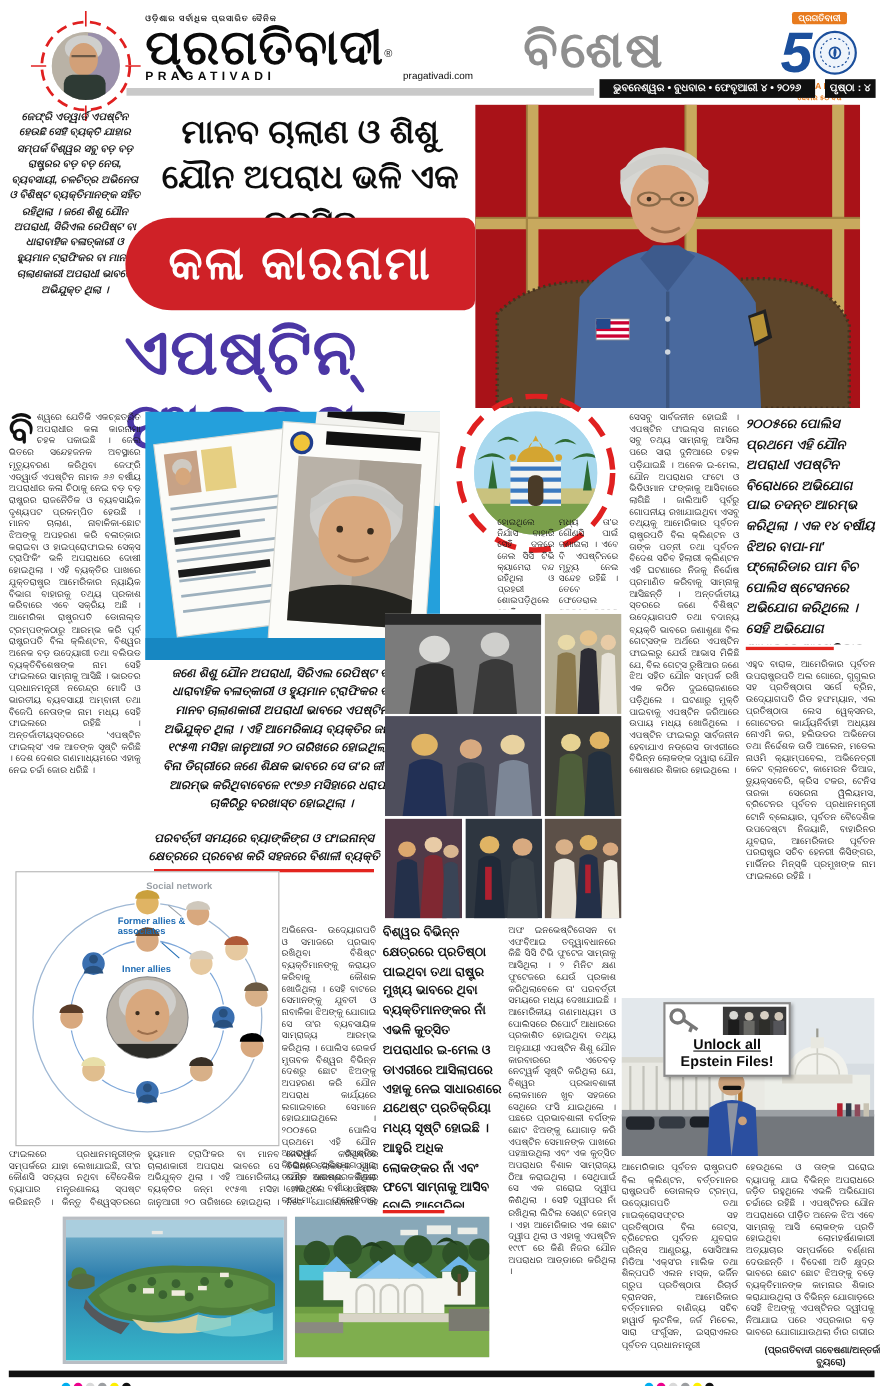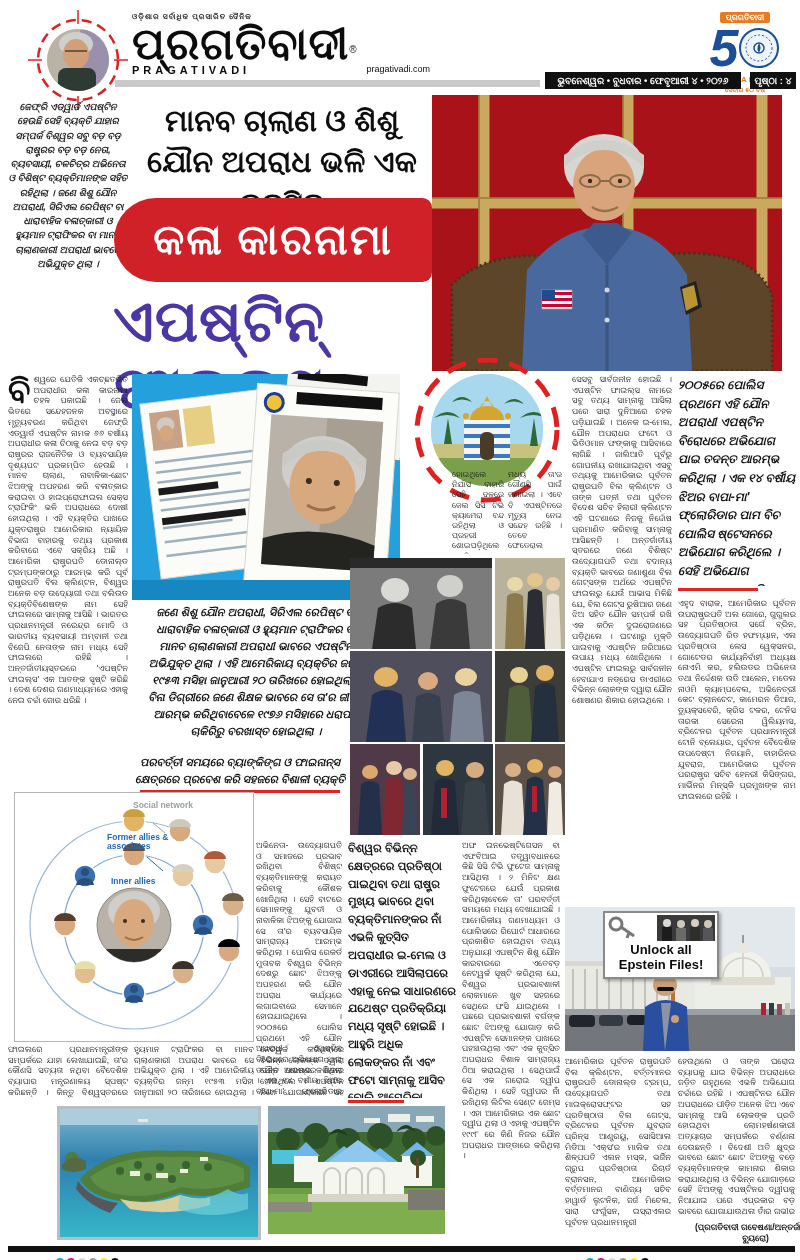--- a/index.html
+++ b/index.html
@@ -42,21 +42,21 @@
   .collage{display:grid;grid-template-columns:1fr 1fr 1fr;grid-auto-rows:91px;gap:2px;background:#fff;}
   .tile{position:relative;overflow:hidden;}
   .tile.wide{grid-column:span 2;}
   
   .diagram{background:#fff;border:1px solid #b5b5b5;}
   .dg-label{position:absolute;font-size:8.5px;font-weight:bold;line-height:1.1;}
   .dg-gray{color:#9aa0a6;}
   .dg-blue{color:#1f6cb4;}
   
   .sign-text{position:absolute;text-align:center;font-weight:800;color:#0c0c0c;line-height:1.15;}
-  .sign-l1{font-size:13px;}
+  .sign-l1{font-size:13px;text-decoration:underline;}
   .sign-l2{font-size:13px;}
   
   .foot-bar{background:#111;}
   .dot{width:8px;height:8px;border-radius:50%;display:inline-block;margin-right:3px;}
 </style>
 </head>
 <body>
 
 <div class="page">
 
@@ -86,20 +86,21 @@
     <div class="tagline">ଓଡ଼ିଶାର ସର୍ବାଧିକ ପ୍ରସାରିତ ଦୈନିକ</div>
     <div style="white-space:nowrap;">
       <span class="logo-odia">ପ୍ରଗତିବାଦୀ</span><span class="logo-reg">®</span>
     </div>
     <div style="display:flex;justify-content:space-between;width:298px;margin-top:-2px;">
       <span class="logo-latin">PRAGATIVADI</span>
       <span class="logo-site">pragativadi.com</span>
     </div>
   </div>
 
+  <div class="abs special" style="left:440px;top:18px;width:200px;text-align:center;">ବିଶେଷ</div>
 
   <div class="abs" style="left:695px;top:6px;width:100px;height:78px;">
     <div style="text-align:center;"><span class="ann-banner">ପ୍ରଗତିବାଦୀ</span></div>
     <div style="display:flex;align-items:center;justify-content:center;margin-top:1px;">
       <span class="ann-5">5</span>
       <svg width="42" height="42" viewBox="0 0 42 42">
         <circle cx="21" cy="21" r="19" fill="#eef4fb" stroke="#1b4f9c" stroke-width="2"></circle>
         <circle cx="21" cy="21" r="13" fill="none" stroke="#1b4f9c" stroke-width="1" stroke-dasharray="2 2"></circle>
         <circle cx="21" cy="21" r="5" fill="none" stroke="#1b4f9c" stroke-width="1.5"></circle>
         <path d="M21 16 q3 4 0 10 q-3 -4 0 -10" fill="#1b4f9c"></path>

